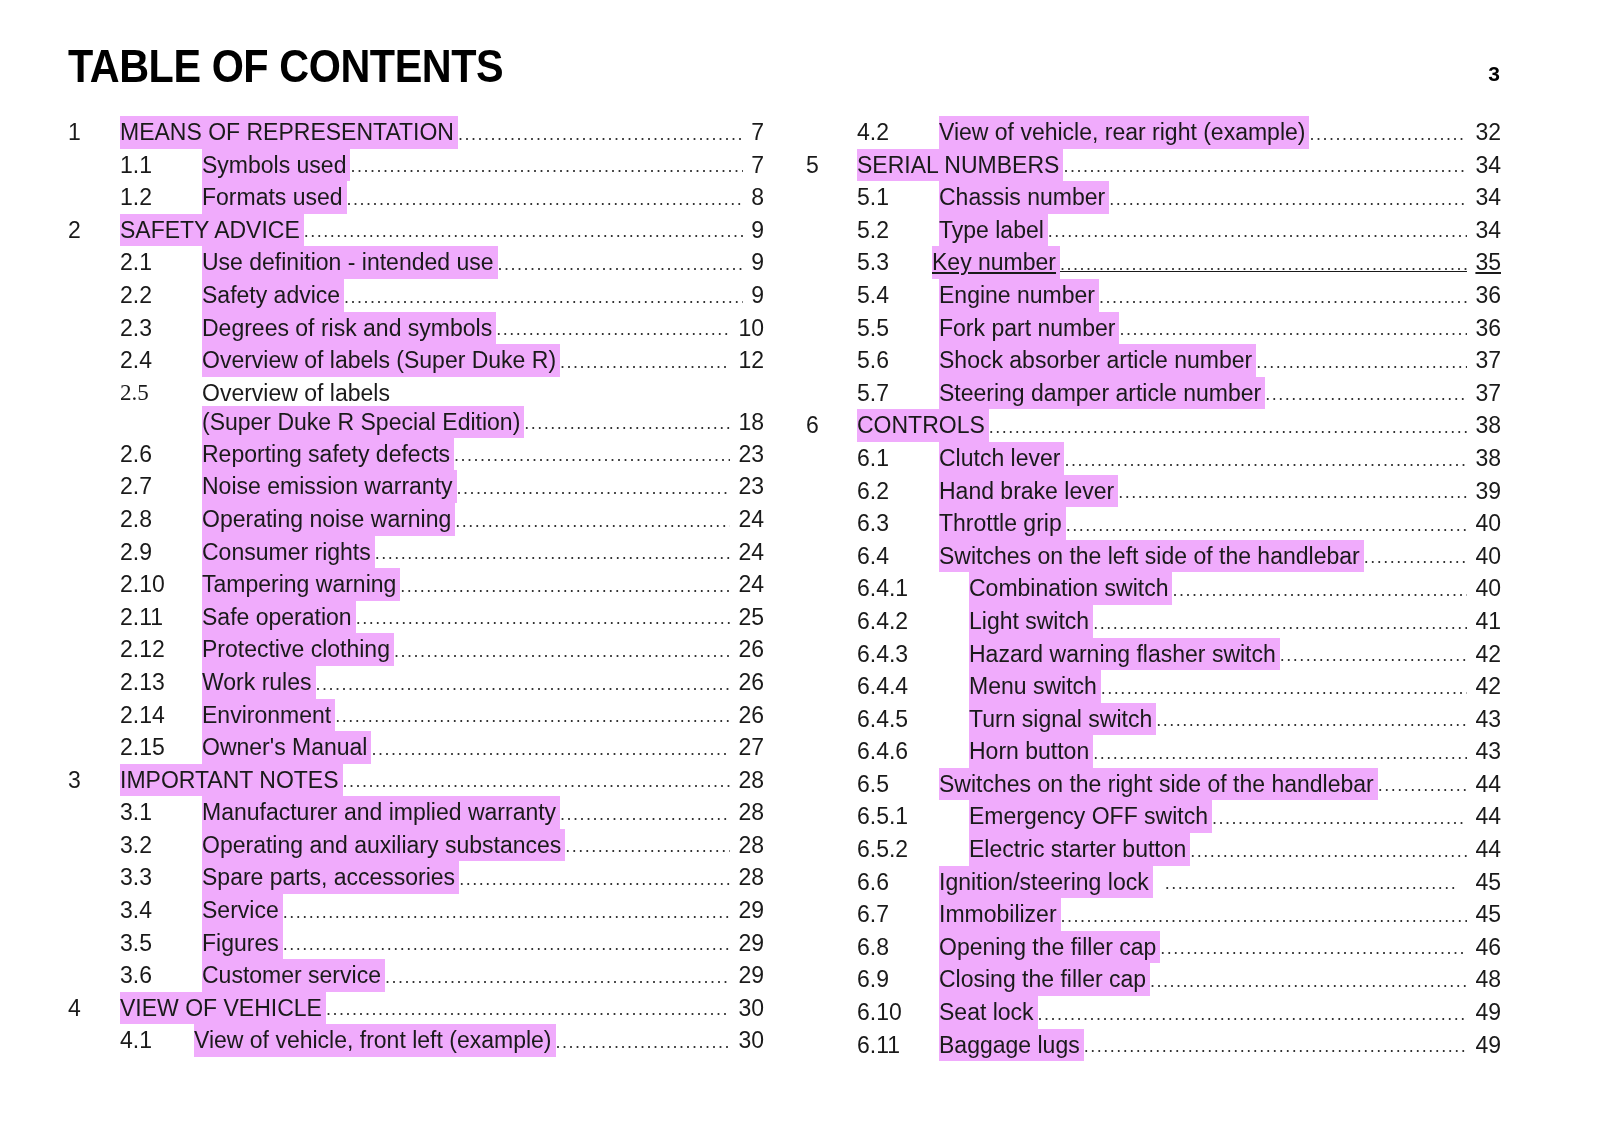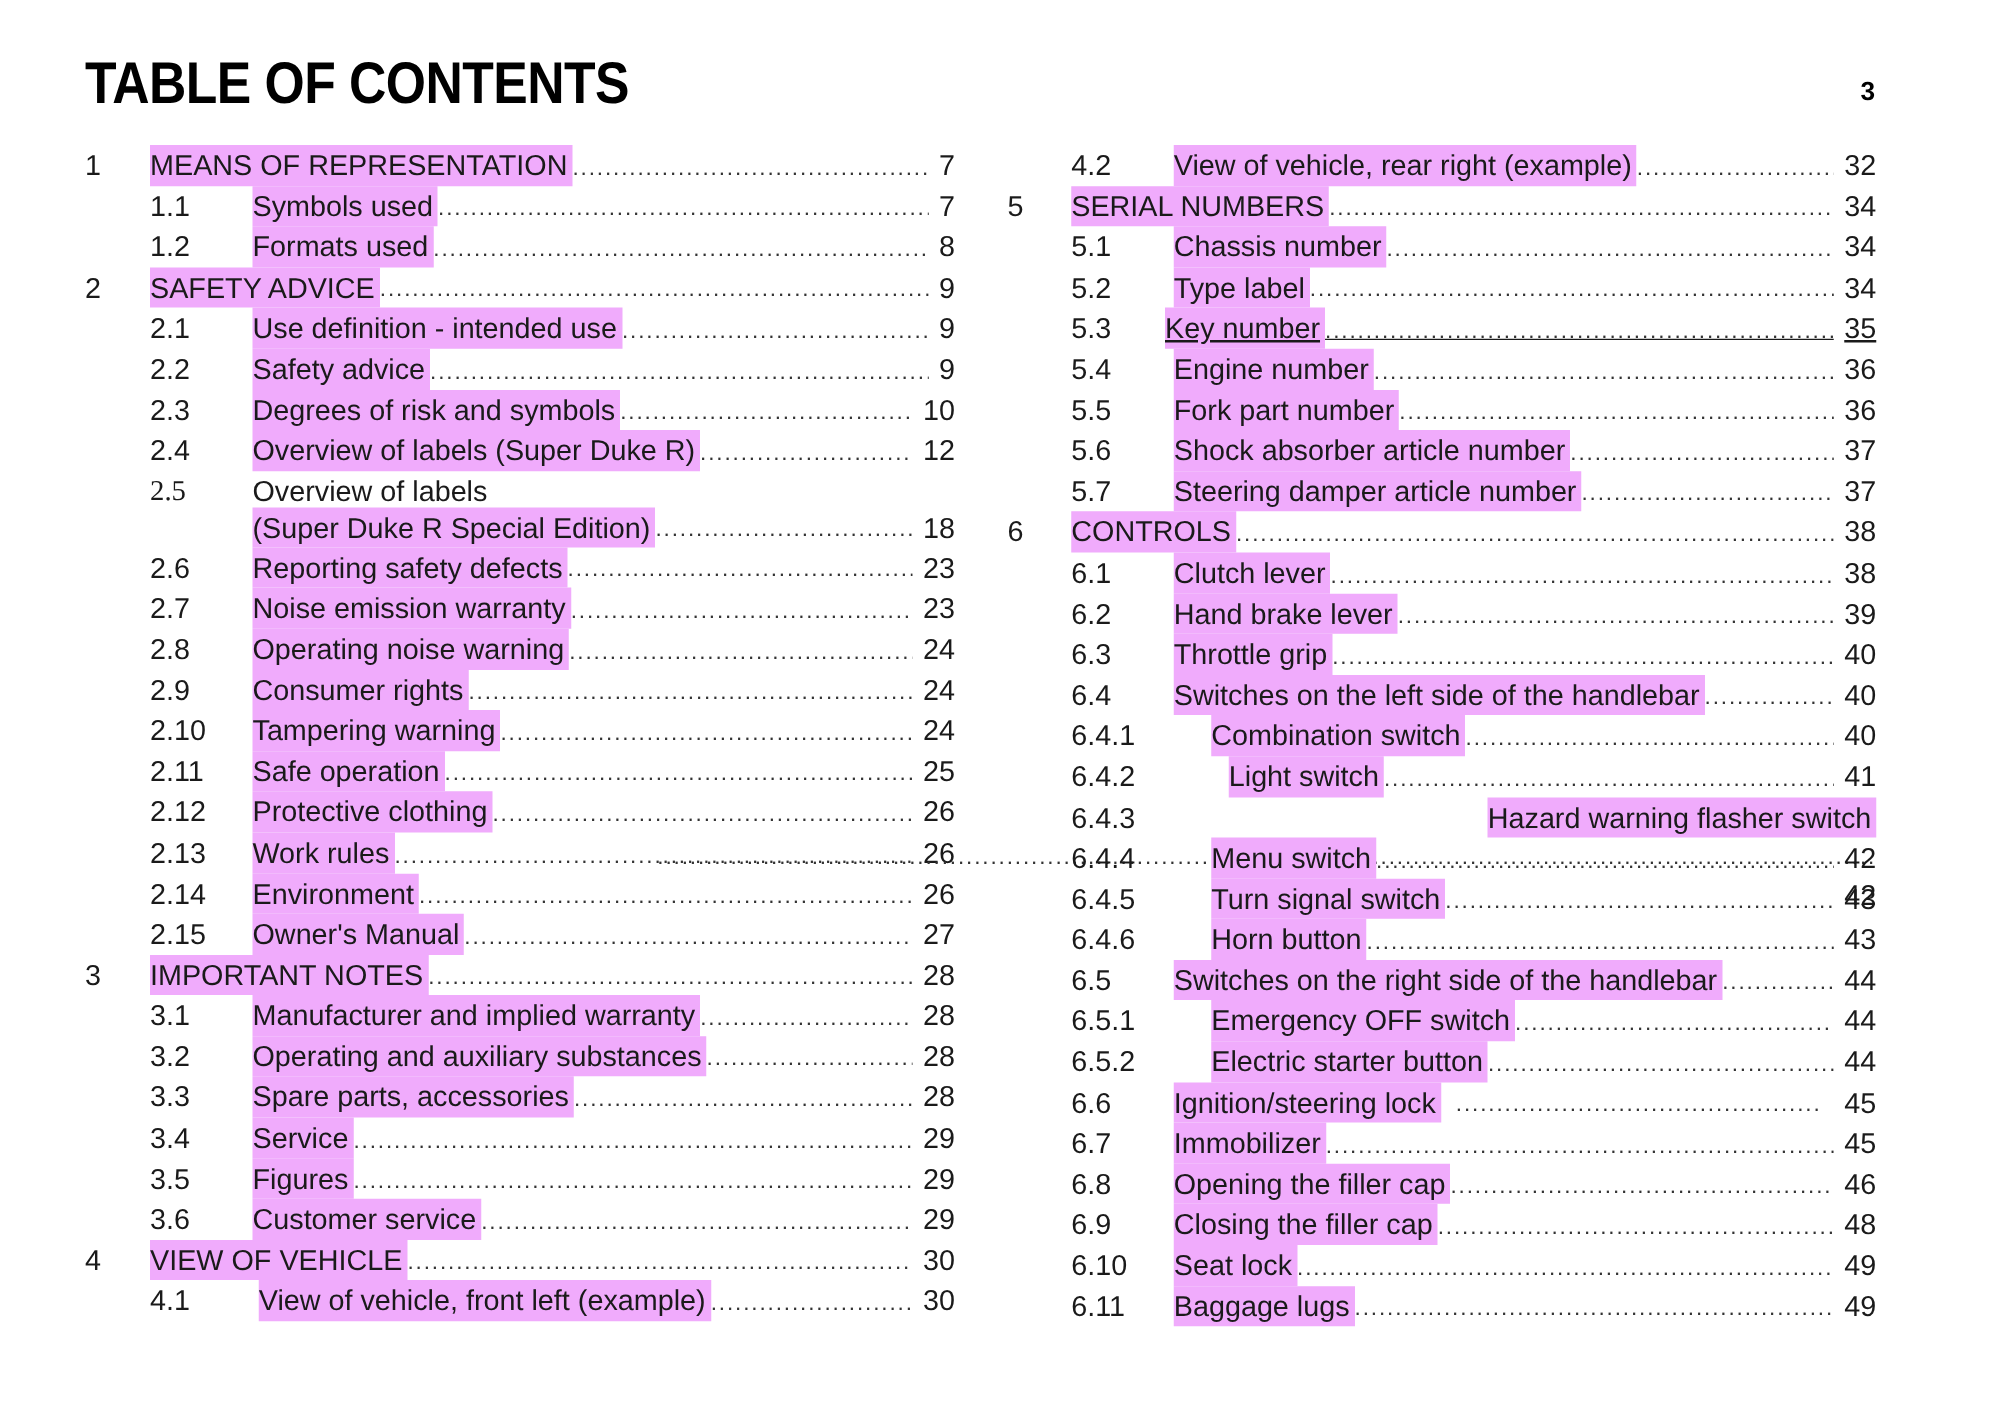--- a/index.html
+++ b/index.html
@@ -239,21 +239,21 @@
     <div class="row">
       <span class="num" style="left: 2px;">4</span>
       <div class="txt-wrap" style="left: 54px;">
         <span class="label">VIEW OF VEHICLE</span>
         <span class="dots"></span>
         <span class="pg">30</span>
       </div>
     </div>
     <div class="row">
       <span class="num" style="left: 54px;">4.1</span>
-      <div class="txt-wrap" style="left: 141px; justify-content: space-between;">
+      <div class="txt-wrap" style="left: 128px; justify-content: space-between;">
         <span class="label">View of vehicle, front left (example)</span>
         <span class="dots"></span>
         <span class="pg">30</span>
       </div>
     </div>
   </div>
 <div class="col right" id="col-right">
     <div class="row">
       <span class="num" style="left: 53px;">4.2</span>
       <div class="txt-wrap" style="left: 135px;">
@@ -369,29 +369,29 @@
     <div class="row">
       <span class="num" style="left: 53px;">6.4.1</span>
       <div class="txt-wrap" style="left: 165px;">
         <span class="label">Combination switch</span>
         <span class="dots"></span>
         <span class="pg">40</span>
       </div>
     </div>
     <div class="row">
       <span class="num" style="left: 53px;">6.4.2</span>
-      <div class="txt-wrap" style="left: 179px;">
+      <div class="txt-wrap" style="left: 165px;">
         <span class="label">Light switch</span>
         <span class="dots"></span>
         <span class="pg">41</span>
       </div>
     </div>
     <div class="row">
       <span class="num" style="left: 53px;">6.4.3</span>
-      <div class="txt-wrap" style="left: 165px; flex-direction: column;">
+      <div class="txt-wrap" style="left: 165px;">
         <span class="label">Hazard warning flasher switch</span>
         <span class="dots"></span>
         <span class="pg">42</span>
       </div>
     </div>
     <div class="row">
       <span class="num" style="left: 53px;">6.4.4</span>
       <div class="txt-wrap" style="left: 165px;">
         <span class="label">Menu switch</span>
         <span class="dots"></span>

